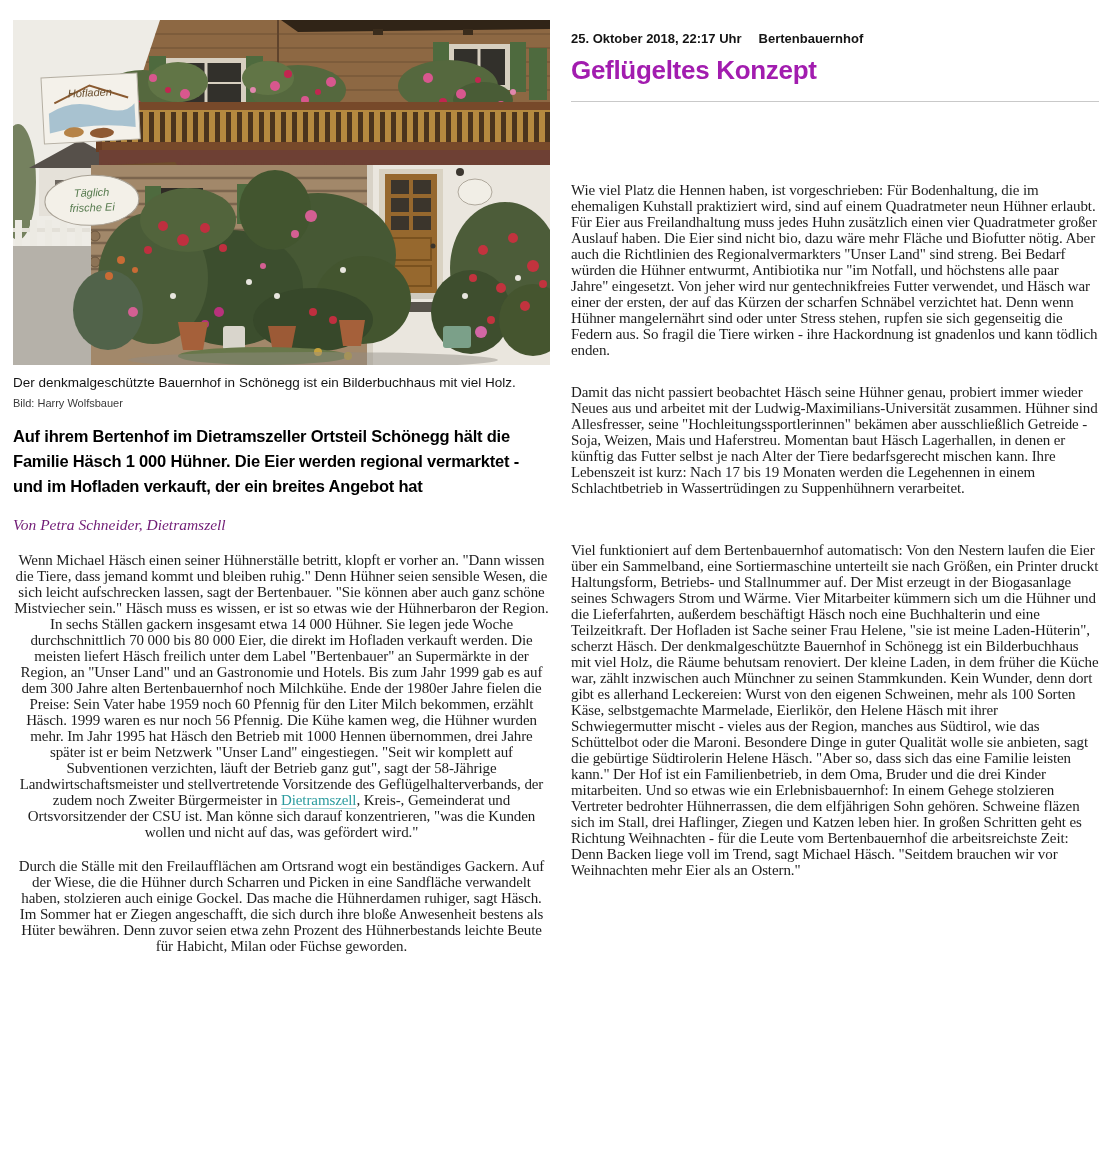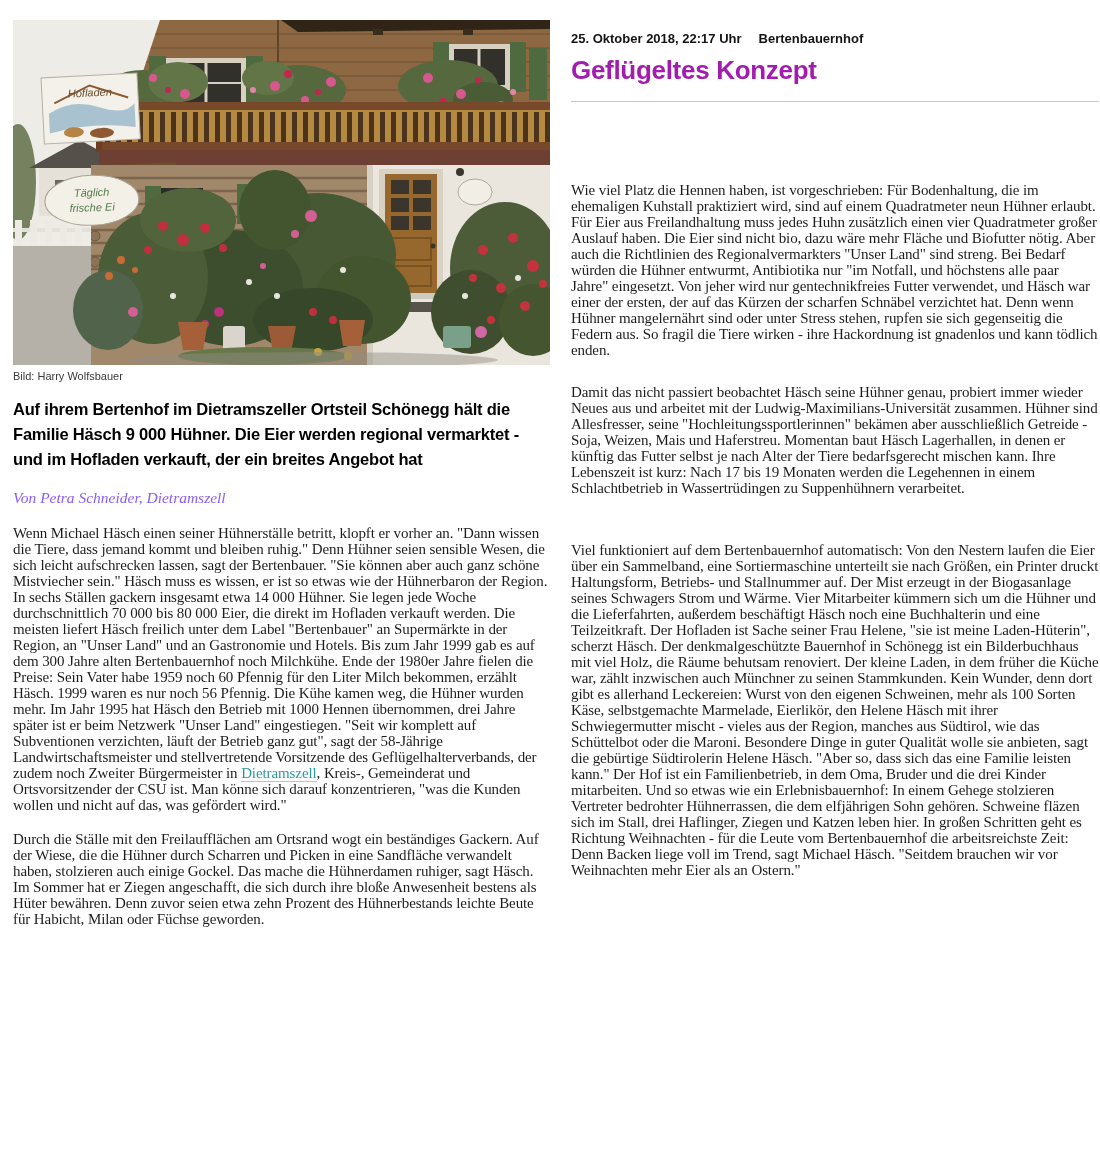--- a/index.html
+++ b/index.html
@@ -17,27 +17,27 @@
 
   .caption{font-size:13.5px;line-height:1.35;margin-top:9px;color:#141414;}
   .credit{font-size:11px;color:#3a3a3a;margin-top:5px;}
 
   .lede{
     font-size:16.5px;font-weight:700;line-height:25px;letter-spacing:-0.2px;
     margin:15px 0 0;color:#000;
   }
   .byline{
     font-family:"Liberation Serif",serif;font-style:italic;
-    font-size:15.5px;margin:17px 0 0;color:#8b5cf6;
+    font-size:15.5px;margin:17px 0 0;color:#701a75;
   }
   .body{
     font-family:"Liberation Serif",serif;font-size:15px;line-height:16px;
     letter-spacing:-0.1px;margin:0;color:#1d1d1d;
   }
-  .left-col .body{margin-top:18px;}
+  .left-col .body{margin-top:18px;text-align:center;}
   .link{
     color:#2b9b9e;cursor:pointer;text-decoration:none;
     border-bottom:1px solid #9ed2d2;
   }
 
   .meta{display:flex;gap:17px;font-size:13px;font-weight:700;color:#141414;}
   h1.headline{
     font-size:26px;font-weight:700;letter-spacing:-0.3px;
     margin:9px 0 0;color:#a21caf;
   }
@@ -407,25 +407,26 @@
                 <circle cx="505" cy="258" r="3"></circle>
               </g>
             <circle cx="468" cy="312" r="6" fill="#d267a5"></circle>
             <rect x="430" y="306" width="28" height="22" rx="3" fill="#7ba089"></rect>
           </g>
           <ellipse cx="300" cy="340" rx="185" ry="8" fill="#908c83" opacity="0.45"></ellipse>
         </g>
       </svg>
 
       <figcaption>
+        <div class="caption">Der denkmalgeschützte Bauernhof in Schönegg ist ein Bilderbuchhaus mit viel Holz.</div>
         <div class="credit">Bild: Harry Wolfsbauer</div>
       </figcaption>
     </figure>
 
-    <h2 class="lede">Auf ihrem Bertenhof im Dietramszeller Ortsteil Schönegg hält die Familie Häsch 9 000 Hühner. Die Eier werden regional vermarktet - und im Hofladen verkauft, der ein breites Angebot hat</h2>
+    <h2 class="lede">Auf ihrem Bertenhof im Dietramszeller Ortsteil Schönegg hält die Familie Häsch 1 000 Hühner. Die Eier werden regional vermarktet - und im Hofladen verkauft, der ein breites Angebot hat</h2>
 
     <p class="byline">Von Petra Schneider, Dietramszell</p>
 
     <p class="body"><span>Wenn Michael Häsch einen seiner Hühnerställe betritt, klopft er vorher an. "Dann wissen die Tiere, dass jemand kommt und bleiben ruhig." Denn Hühner seien sensible Wesen, die sich leicht aufschrecken lassen, sagt der Bertenbauer. "Sie können aber auch ganz schöne Mistviecher sein." Häsch muss es wissen, er ist so etwas wie der Hühnerbaron der Region. In sechs Ställen gackern insgesamt etwa 14 000 Hühner. Sie legen jede Woche durchschnittlich 70 000 bis 80 000 Eier, die direkt im Hofladen verkauft werden. Die meisten liefert Häsch freilich unter dem Label "Bertenbauer" an Supermärkte in der Region, an "Unser Land" und an Gastronomie und Hotels. Bis zum Jahr 1999 gab es auf dem 300 Jahre alten Bertenbauernhof noch Milchkühe. Ende der 1980er Jahre fielen die Preise: Sein Vater habe 1959 noch 60 Pfennig für den Liter Milch bekommen, erzählt Häsch. 1999 waren es nur noch 56 Pfennig. Die Kühe kamen weg, die Hühner wurden mehr. Im Jahr 1995 hat Häsch den Betrieb mit 1000 Hennen übernommen, drei Jahre später ist er beim Netzwerk "Unser Land" eingestiegen. "Seit wir komplett auf Subventionen verzichten, läuft der Betrieb ganz gut", sagt der 58-Jährige Landwirtschaftsmeister und stellvertretende Vorsitzende des Geflügelhalterverbands, der zudem noch Zweiter Bürgermeister in </span><a class="link">Dietramszell</a><span>, Kreis-, Gemeinderat und Ortsvorsitzender der CSU ist. Man könne sich darauf konzentrieren, "was die Kunden wollen und nicht auf das, was gefördert wird."</span></p>
 
     <p class="body">Durch die Ställe mit den Freilaufflächen am Ortsrand wogt ein beständiges Gackern. Auf der Wiese, die die Hühner durch Scharren und Picken in eine Sandfläche verwandelt haben, stolzieren auch einige Gockel. Das mache die Hühnerdamen ruhiger, sagt Häsch. Im Sommer hat er Ziegen angeschafft, die sich durch ihre bloße Anwesenheit bestens als Hüter bewähren. Denn zuvor seien etwa zehn Prozent des Hühnerbestands leichte Beute für Habicht, Milan oder Füchse geworden.</p>
   </div>
 
   <div class="right-col">
     <div class="meta">

